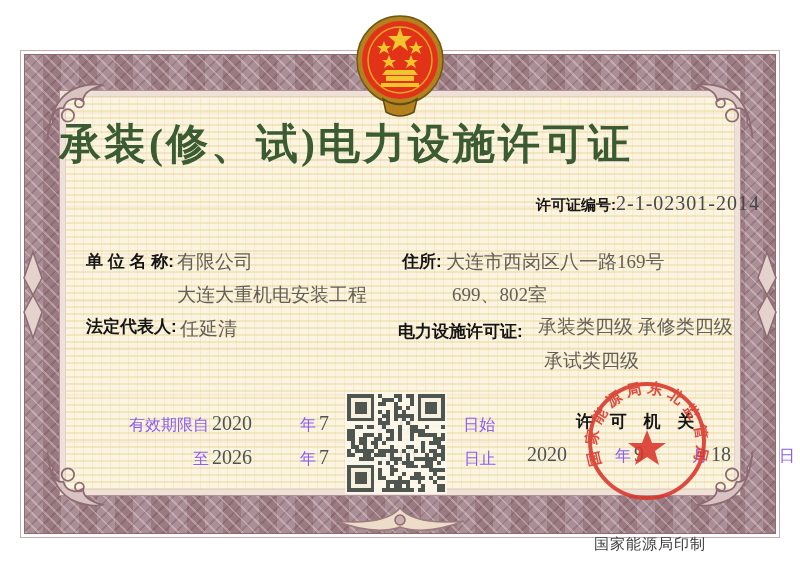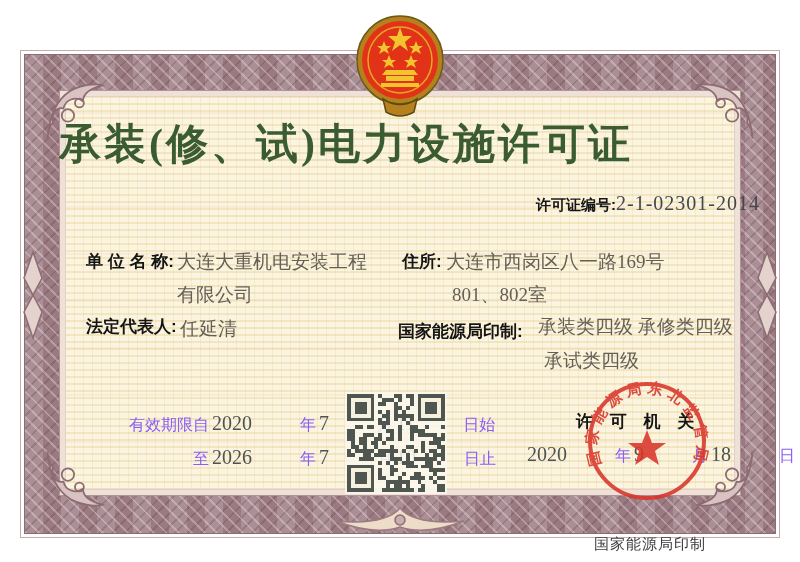--- a/index.html
+++ b/index.html
@@ -131,34 +131,34 @@
   </svg>
 
   <div class="title">承装(修、试)电力设施许可证</div>
 
   <div class="license-row">
     <span class="lab">许可证编号:</span><span class="license-no">2-1-02301-2014</span>
   </div>
 
   <div class="field-label l-unit">单 位 名 称:</div>
   <div class="field-value v-unit">
+    <div>有限公司</div>
     <div>大连大重机电安装工程</div>
-    <div>有限公司</div>
   </div>
 
   <div class="field-label l-addr">住所:</div>
   <div class="field-value v-addr">
     <div>大连市西岗区八一路169号</div>
-    <div class="line2">801、802室</div>
+    <div class="line2">699、802室</div>
   </div>
 
   <div class="field-label l-legal">法定代表人:</div>
   <div class="field-value v-legal">任延清</div>
 
-  <div class="field-label l-cat">国家能源局印制:</div>
+  <div class="field-label l-cat">电力设施许可证:</div>
   <div class="field-value v-cat">
     <div>承装类四级 承修类四级</div>
     <div class="line2">承试类四级</div>
   </div>
 
   <div class="seg-line vl1">
     <span class="seg-l">有效期限自</span><span class="seg-n">2020</span><span class="seg-l">年</span><span class="seg-n">7</span><span class="seg-l">月</span><span class="seg-n">11</span><span class="seg-l">日始</span>
   </div>
   <div class="seg-line vl2">
     <span class="seg-l">至</span><span class="seg-n">2026</span><span class="seg-l">年</span><span class="seg-n">7</span><span class="seg-l">月</span><span class="seg-n">10</span><span class="seg-l">日止</span>

